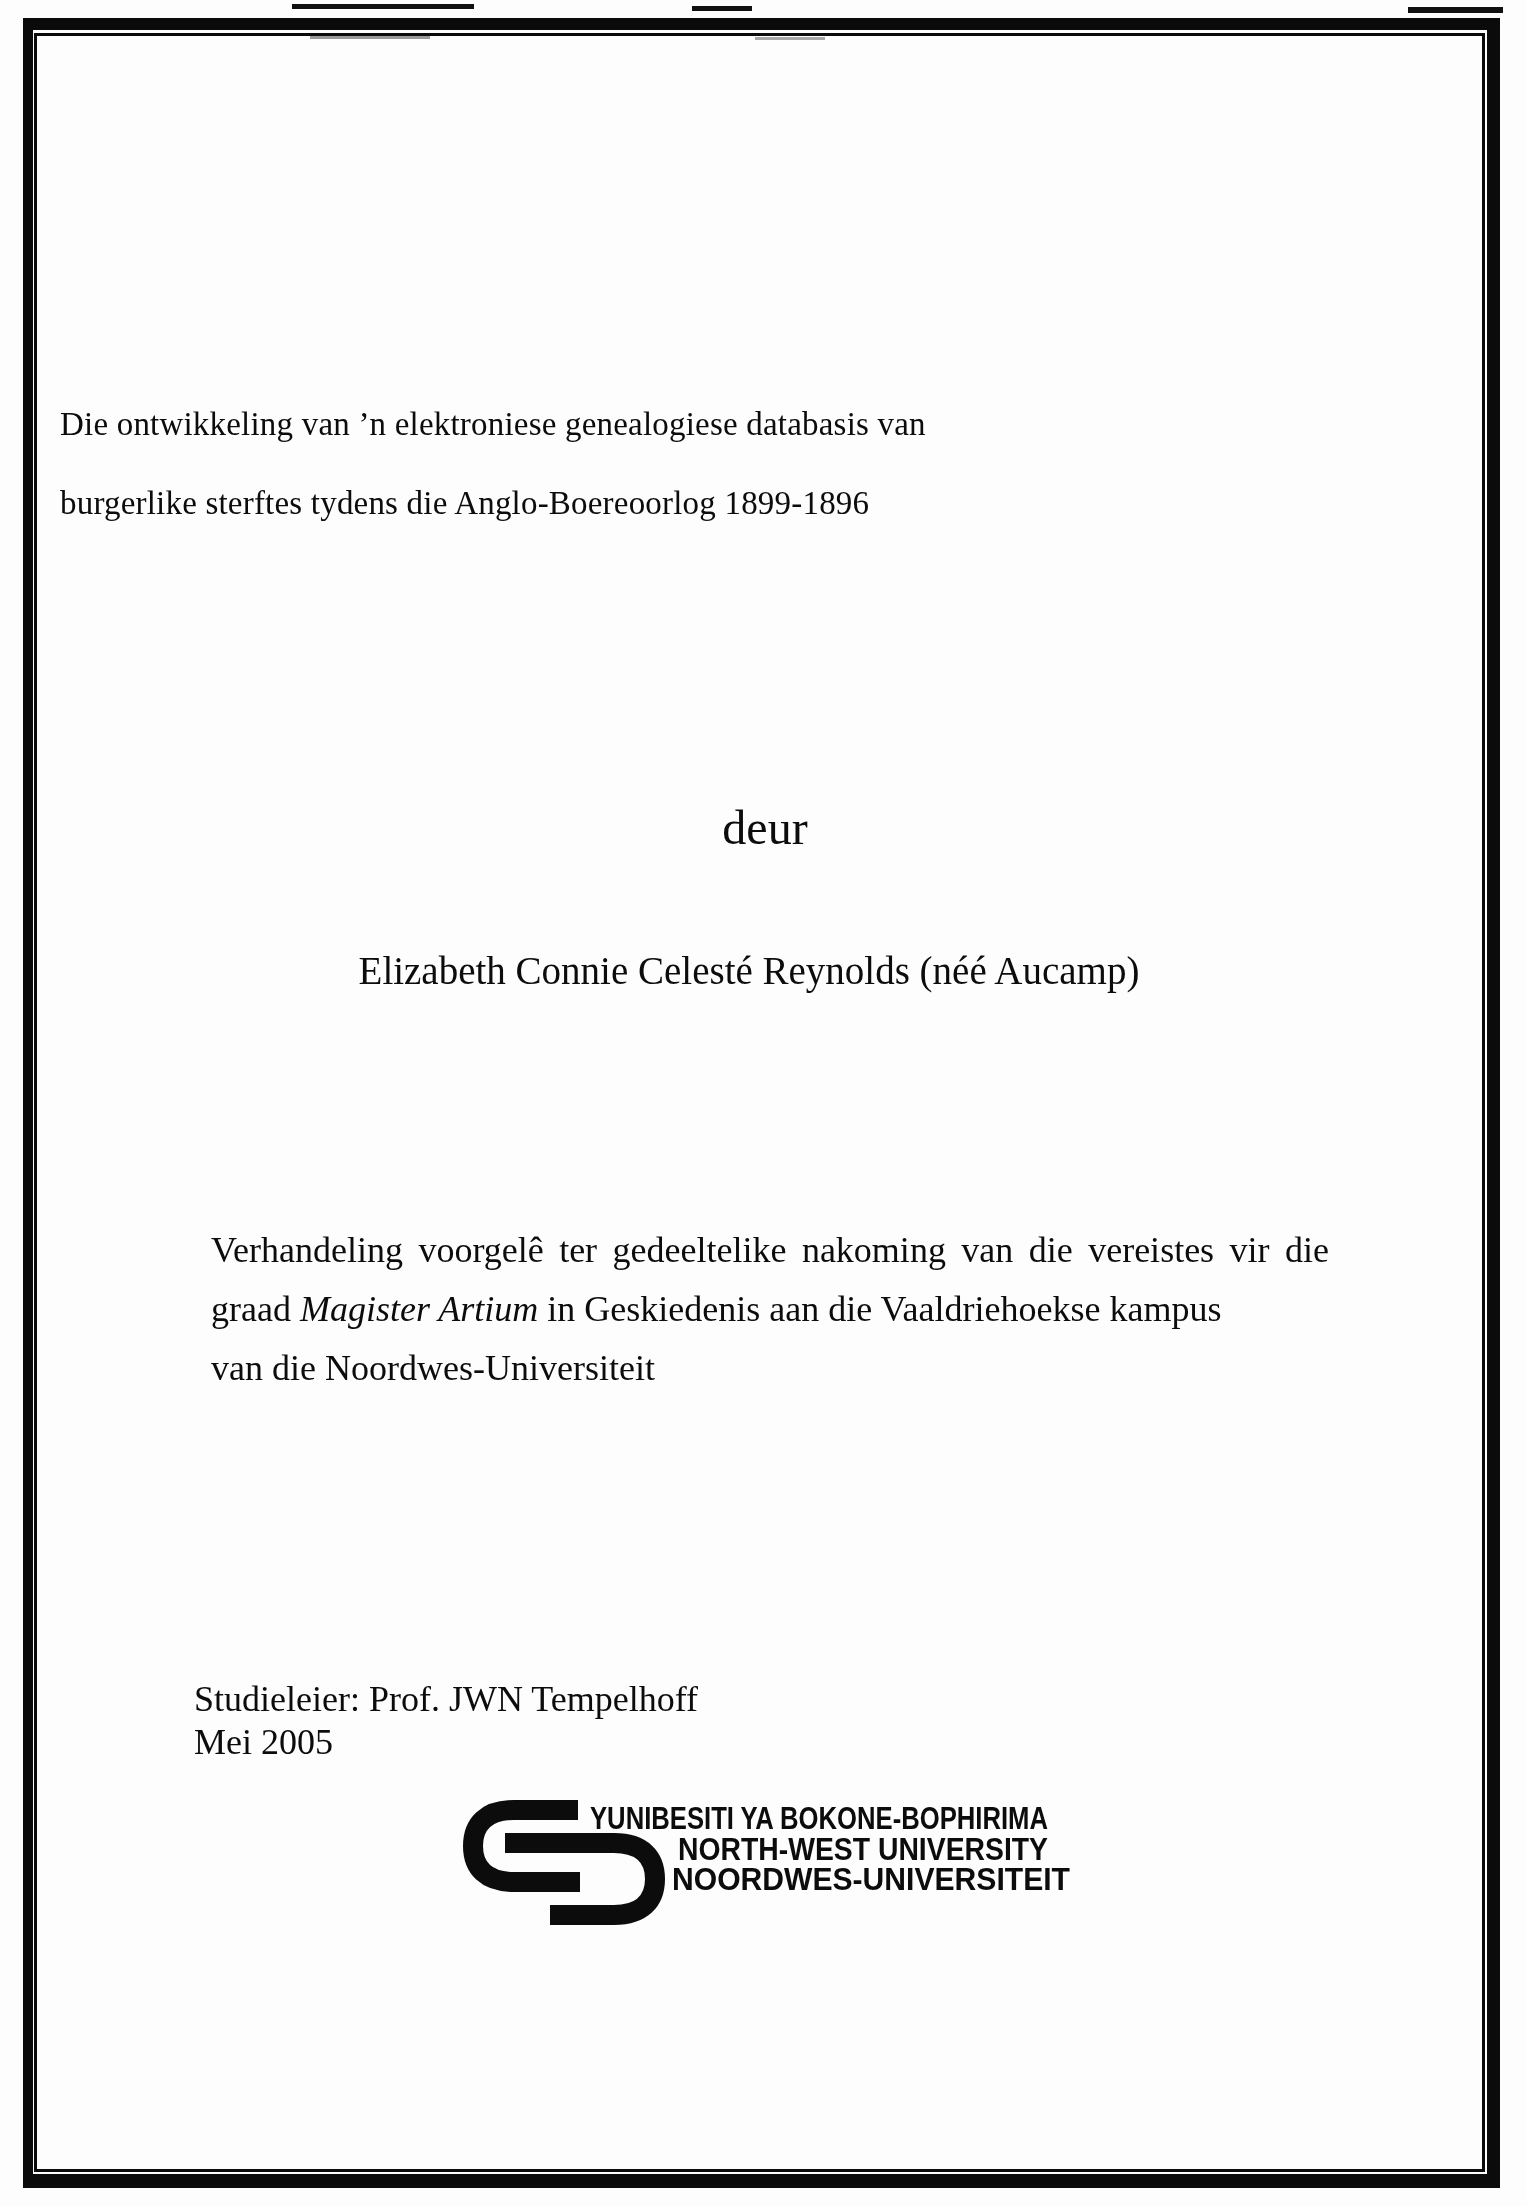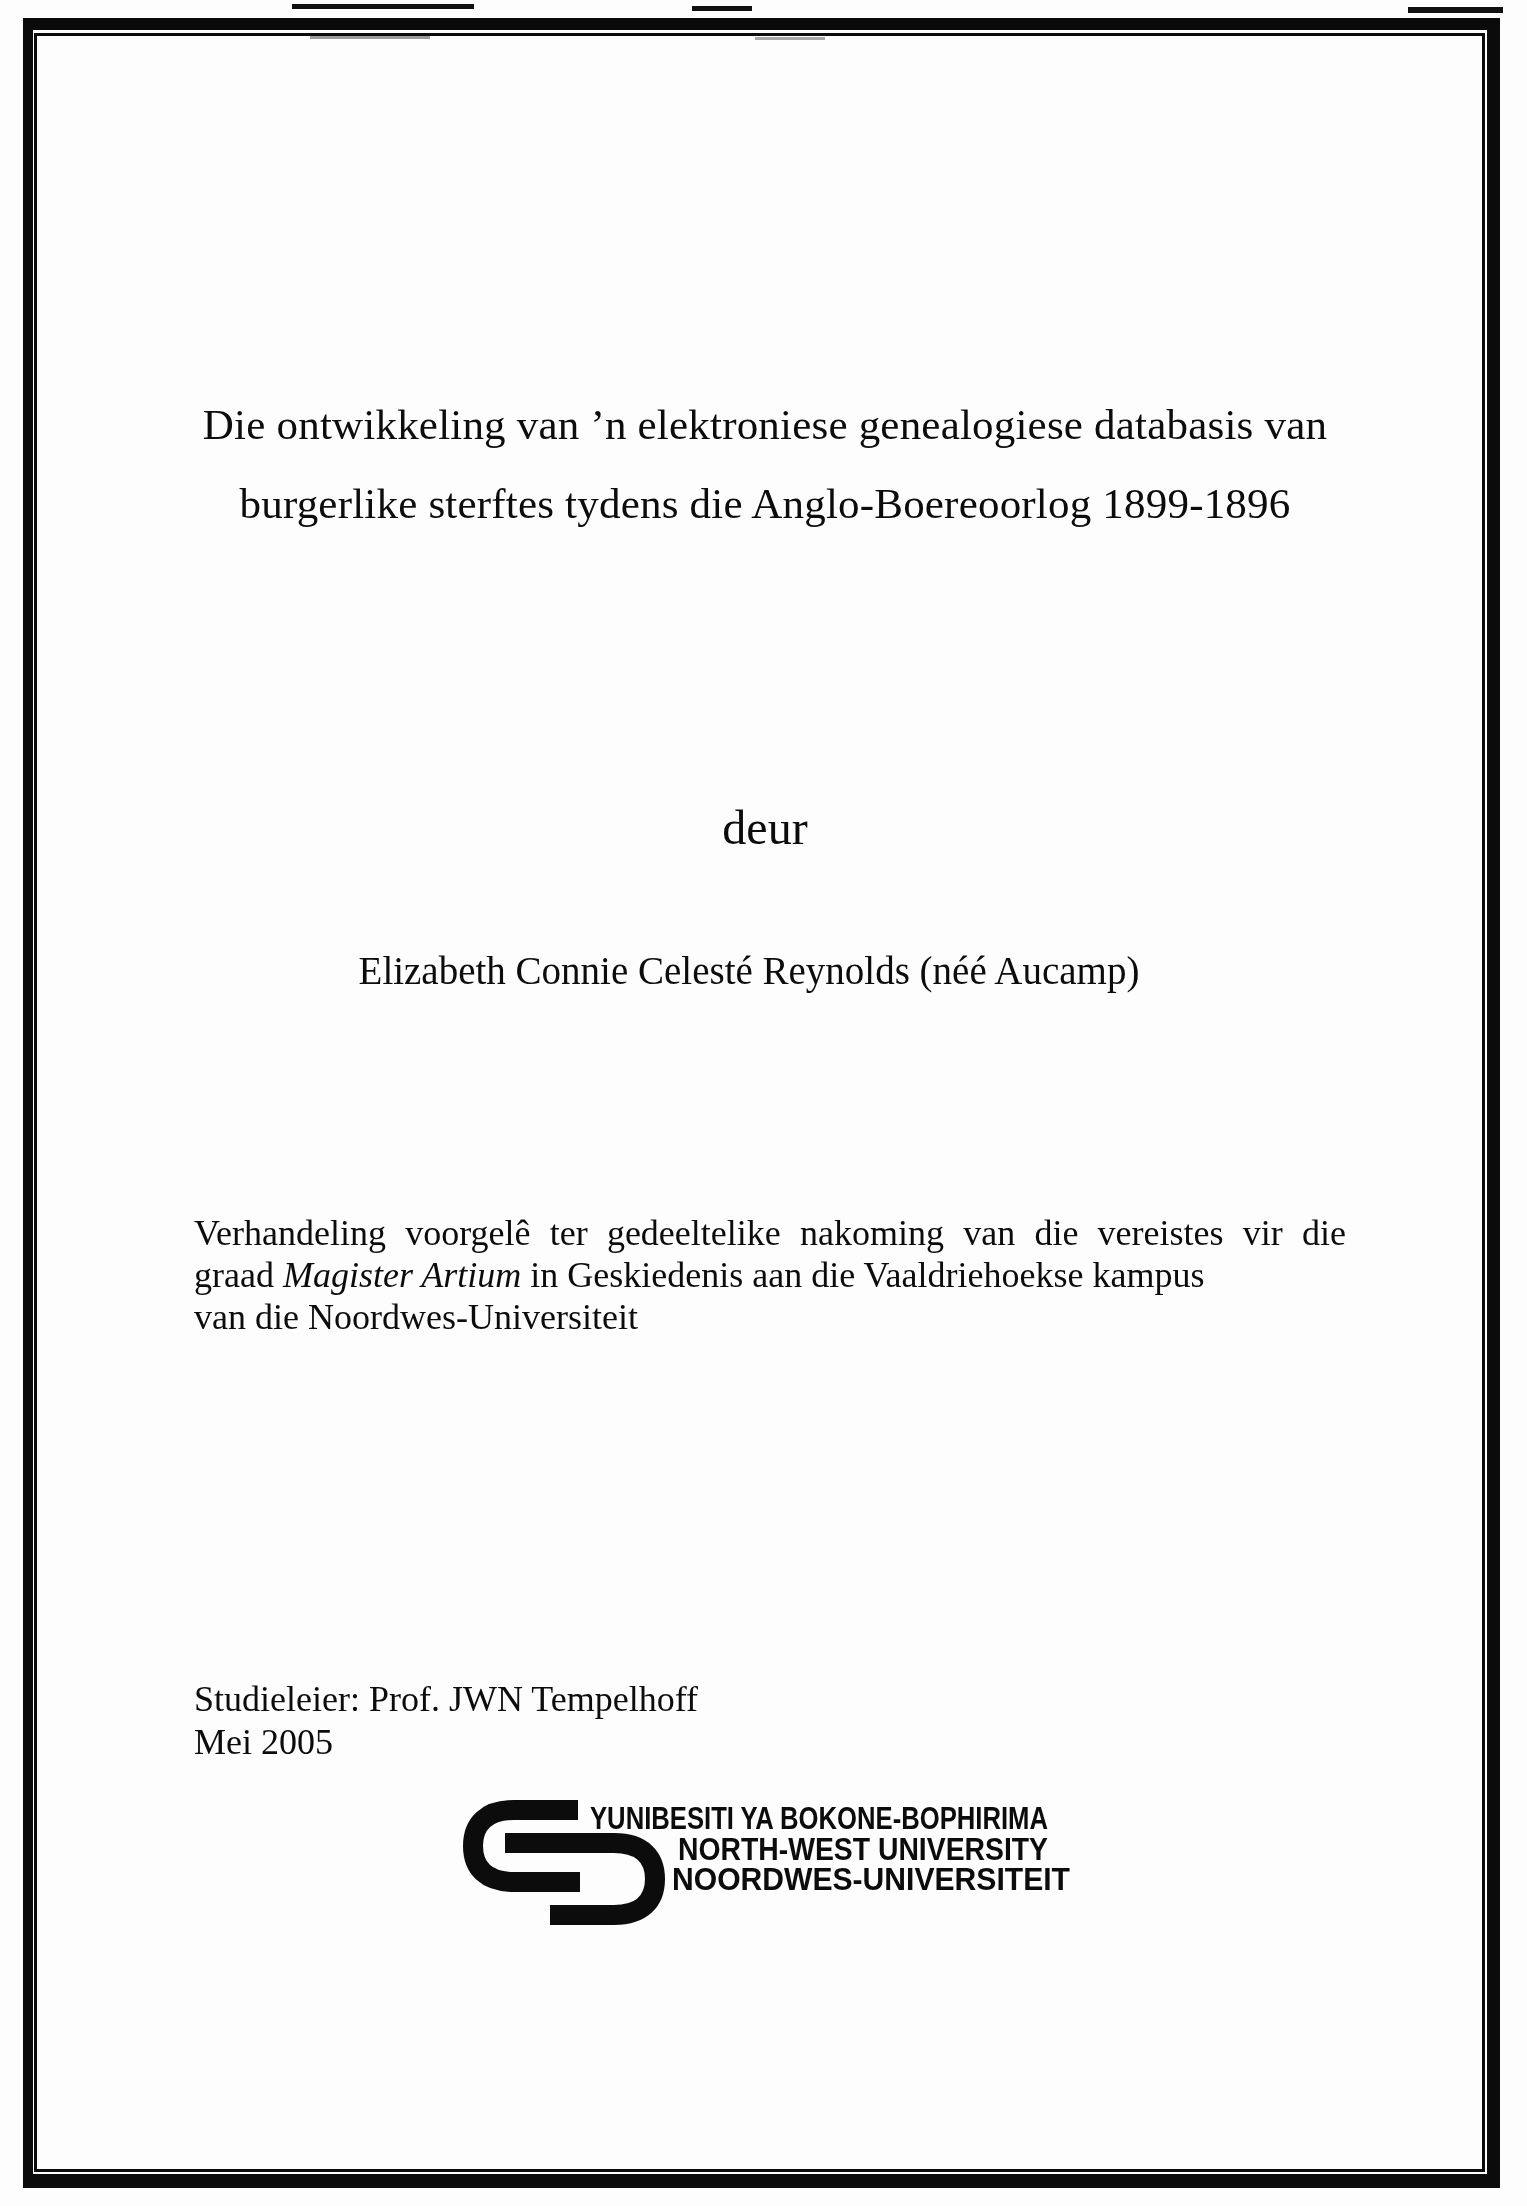--- a/index.html
+++ b/index.html
@@ -39,24 +39,24 @@
   .a2 { left: 692px; top: 6px;  width: 60px;  height: 5px; }
   .a3 { left: 1408px; top: 7px; width: 95px;  height: 6px; }
   .a4 { left: 310px; top: 36px; width: 120px; height: 3px; background:#9a9a9a; }
   .a5 { left: 755px; top: 37px; width: 70px;  height: 3px; background:#a8a8a8; }
 
   .title {
     position: absolute;
     left: 60px; top: 385px;
     width: 1410px;
     margin: 0;
-    font-size: 43px;
+    font-size: 33px;
     font-weight: normal;
     line-height: 79px;
-    text-align: center;
+    text-align: left;
     letter-spacing: 0.2px;
   }
   .title span { display: block; }
 
   .byline {
     position: absolute;
     left: 60px; top: 800px;
     width: 1410px;
     text-align: center;
     font-size: 48px;
@@ -69,21 +69,21 @@
     font-size: 39px;
   }
 
   .statement {
     position: absolute;
     left: 194px; top: 1212px;
     width: 1152px;
     font-size: 36px;
     line-height: 42px;
   }
-  .statement p { margin: 0; }
+  .statement p { margin: 17px; }
   .justified { text-align: justify; text-align-last: justify; }
 
   .supervisor-block {
     position: absolute;
     left: 194px; top: 1632px;
     font-size: 36px;
     line-height: 43px;
     margin-top: 46px;
   }
 

